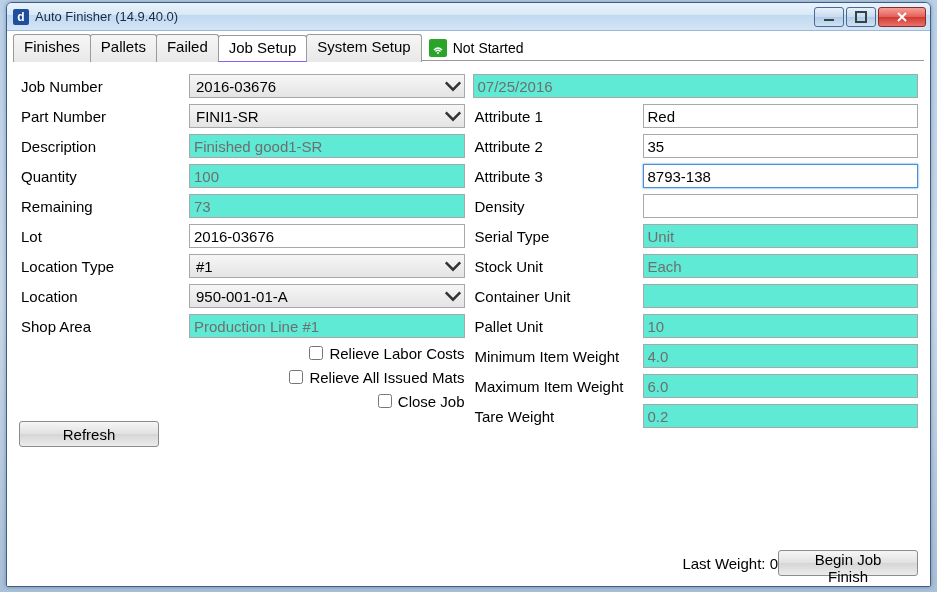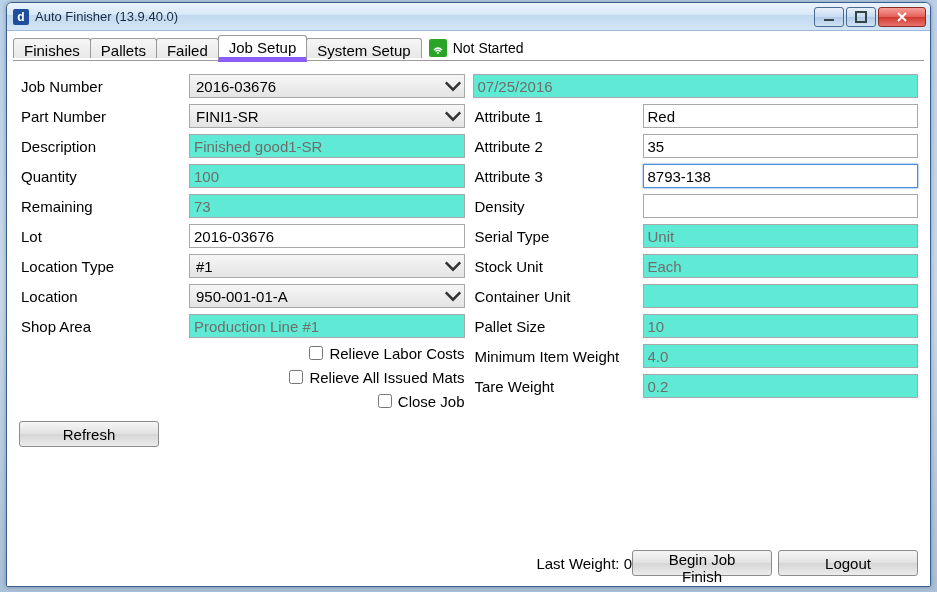--- a/index.html
+++ b/index.html
@@ -79,30 +79,30 @@
     height: 26px;
   }
   .tab {
     border: 1px solid #9a9a9a;
     border-bottom: none;
     padding: 2px 10px 2px 10px;
     margin-right: -1px;
     font-size: 15px;
     background: linear-gradient(to bottom,#f6f6f6,#e8e8e8);
     border-radius: 3px 3px 0 0;
-    height: 20px;
+    height: 28px;
     line-height: 20px;
     cursor: default;
   }
   .tab.active {
     background: #fff;
     position: relative;
     z-index: 2;
     height: 27px;
-    border-bottom: 5px solid #8b5cf6;
+    border-bottom: 1px solid #8b5cf6;
     margin-bottom: -1px;
   }
   .tabrow .status-icon {
     width: 18px; height: 18px;
     background: #2aa52a;
     border-radius: 2px;
     margin: 0 6px 0 8px;
     display: flex; align-items: center; justify-content: center;
   }
   .tabrow .status-icon svg { width: 12px; height: 12px; }
@@ -193,21 +193,21 @@
   .bottombar .btn-group { display: flex; gap: 6px; }
   .bottombar .btn { width: 140px; }
 </style>
 </head>
 <body>
 
 <div class="window">
 
   <div class="titlebar">
     <div class="app-icon">d</div>
-    <div class="title-text">Auto Finisher (13.9.40.0)</div>
+    <div class="title-text">Auto Finisher (14.9.40.0)</div>
     <div class="win-btns">
       <div class="win-btn">
         <svg viewBox="0 0 12 12">
             <rect x="1" y="8" width="10" height="2" fill="#344"></rect>
           </svg>
       </div>
       <div class="win-btn">
         <svg viewBox="0 0 12 12">
             <rect x="1" y="1" width="10" height="10" fill="none" stroke="#344" stroke-width="2"></rect>
           </svg>
@@ -356,35 +356,38 @@
         </div>
         <div class="row">
           <div class="lbl">Stock Unit</div>
           <div class="control"><input class="txt disabled" readonly="" value="Each" style=""></div>
         </div>
         <div class="row">
           <div class="lbl">Container Unit</div>
           <div class="control"><input class="txt disabled" readonly="" value="" style=""></div>
         </div>
         <div class="row">
-          <div class="lbl">Pallet Size</div>
+          <div class="lbl">Pallet Unit</div>
           <div class="control"><input class="txt disabled" readonly="" value="10" style=""></div>
         </div>
         <div class="row">
           <div class="lbl">Minimum Item Weight</div>
           <div class="control"><input class="txt disabled" readonly="" value="4.0" style=""></div>
+        </div>
+        <div class="row">
+          <div class="lbl">Maximum Item Weight</div>
+          <div class="control"><input class="txt disabled" readonly="" value="6.0" style=""></div>
         </div>
         <div class="row">
           <div class="lbl">Tare Weight</div>
           <div class="control"><input class="txt disabled" readonly="" value="0.2" style=""></div>
         </div>
       </div>
     </div>
 
     <div class="bottombar">
       <div class="last-weight">Last Weight: 0</div>
       <div class="btn-group">
         <button class="btn">Begin Job Finish</button>
-        <button class="btn">Logout</button>
       </div>
     </div>
   </div>
 </div>
 
 </body></html>

